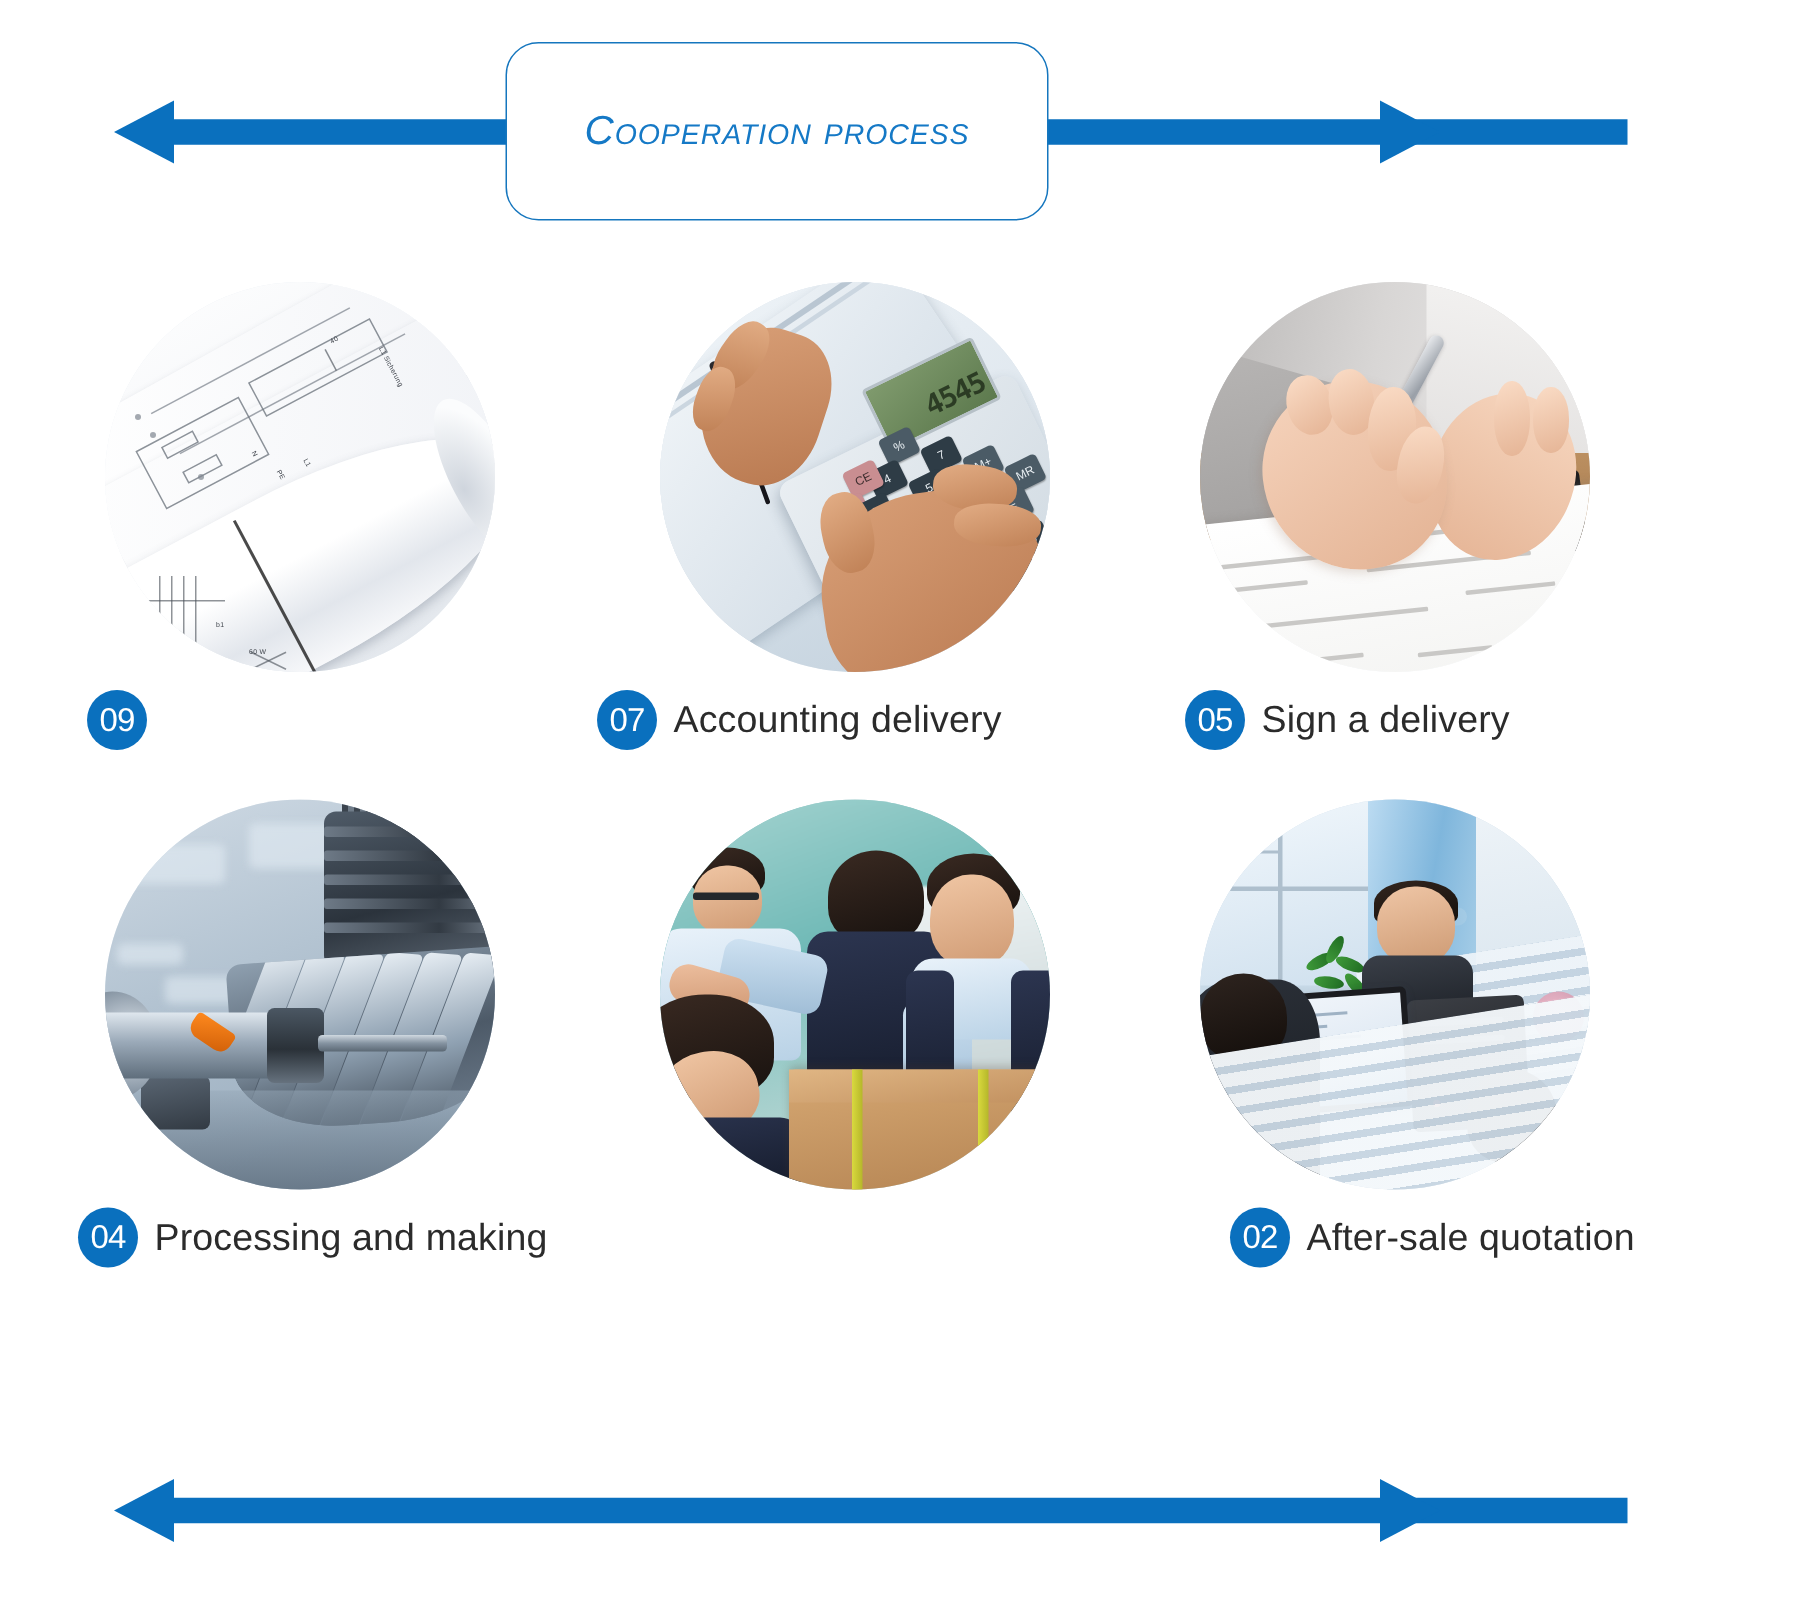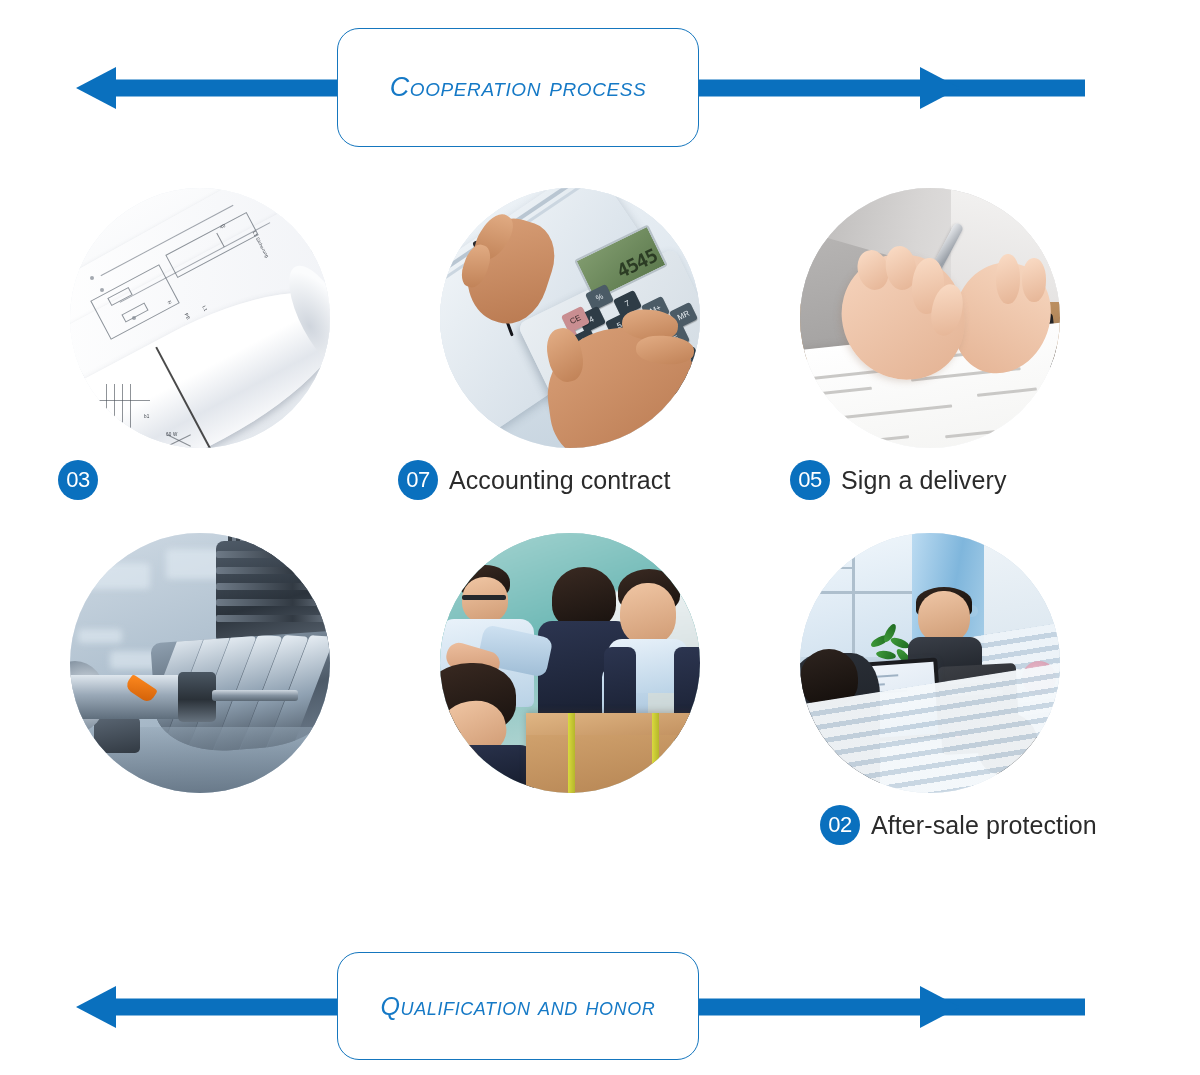--- a/index.html
+++ b/index.html
@@ -398,21 +398,21 @@
             <div class="ckt" style="left:60px;top:196px;width:1px;height:46px;"></div>
             <div class="ckt" style="left:24px;top:212px;width:56px;height:1px;"></div>
             <div class="tiny" style="left:74px;top:226px;">b1</div>
             <div class="tiny" style="left:96px;top:244px;">60 W</div>
             <div class="ckt" style="left:96px;top:252px;width:26px;height:1px;transform:rotate(26deg);"></div>
             <div class="ckt" style="left:96px;top:252px;width:26px;height:1px;transform:rotate(-26deg);"></div>
           </div>
         </div>
       </div>
       <div class="caption">
-        <span class="badge">03</span>
+        <span class="badge">09</span>
       </div>
     </div>
 
     <div class="cell c1">
       <div class="photo-wrap">
         <div class="photo">
           <div class="calc">
             <div class="desk"></div>
             <div class="notebook"></div>
             <div class="calcbody"></div>
@@ -464,21 +464,21 @@
             <div class="finger" style="left:24px;top:56px;width:24px;height:44px;transform:rotate(20deg);"></div>
             <div class="hand handR"></div>
             <div class="finger" style="left:182px;top:122px;width:56px;height:30px;transform:rotate(6deg);"></div>
             <div class="finger" style="left:196px;top:148px;width:58px;height:28px;transform:rotate(4deg);"></div>
             <div class="finger" style="left:108px;top:140px;width:34px;height:54px;transform:rotate(-12deg);"></div>
           </div>
         </div>
       </div>
       <div class="caption">
         <span class="badge">07</span>
-        <span class="step-label">Accounting contract</span>
+        <span class="step-label">Accounting delivery</span>
       </div>
     </div>
 
     <div class="cell c2">
       <div class="photo-wrap">
         <div class="photo">
           <div class="sign">
             <div class="wall"></div>
             <div class="shirt"></div>
             <div class="table"></div>
@@ -542,20 +542,24 @@
             <div class="base"></div>
             <div class="clamp"></div>
             <div class="chuck"></div>
             <div class="spindle"></div>
             <div class="orange"></div>
             <div class="collet"></div>
             <div class="bit"></div>
           </div>
         </div>
       </div>
+      <div class="caption">
+        <span class="badge">04</span>
+        <span class="step-label">Processing and making</span>
+      </div>
     </div>
 
     <div class="cell c1">
       <div class="photo-wrap">
         <div class="photo">
           <div class="pack">
             <div class="bgtop"></div>
             <div class="partition"></div>
 
             <div class="person" style="left:6px;top:34px;width:86px;height:130px;">
@@ -641,26 +645,23 @@
                 <div class="hd"></div>
               </div>
             <div class="flower"></div>
             <div class="head3"></div>
             <div class="blinds"></div>
           </div>
         </div>
       </div>
       <div class="caption">
         <span class="badge">02</span>
-        <span class="step-label">After-sale protection</span>
+        <span class="step-label">After-sale quotation</span>
       </div>
     </div>
   </div>
 </div>
 
 <div class="banner bottom">
   <div class="arrow-head left"></div>
   <div class="arrow-line"></div>
   <div class="arrow-head right"></div>
-  <div class="banner-box">
-    <span class="banner-title">Qualification and honor</span>
-  </div>
 </div>
 
 </body></html>

